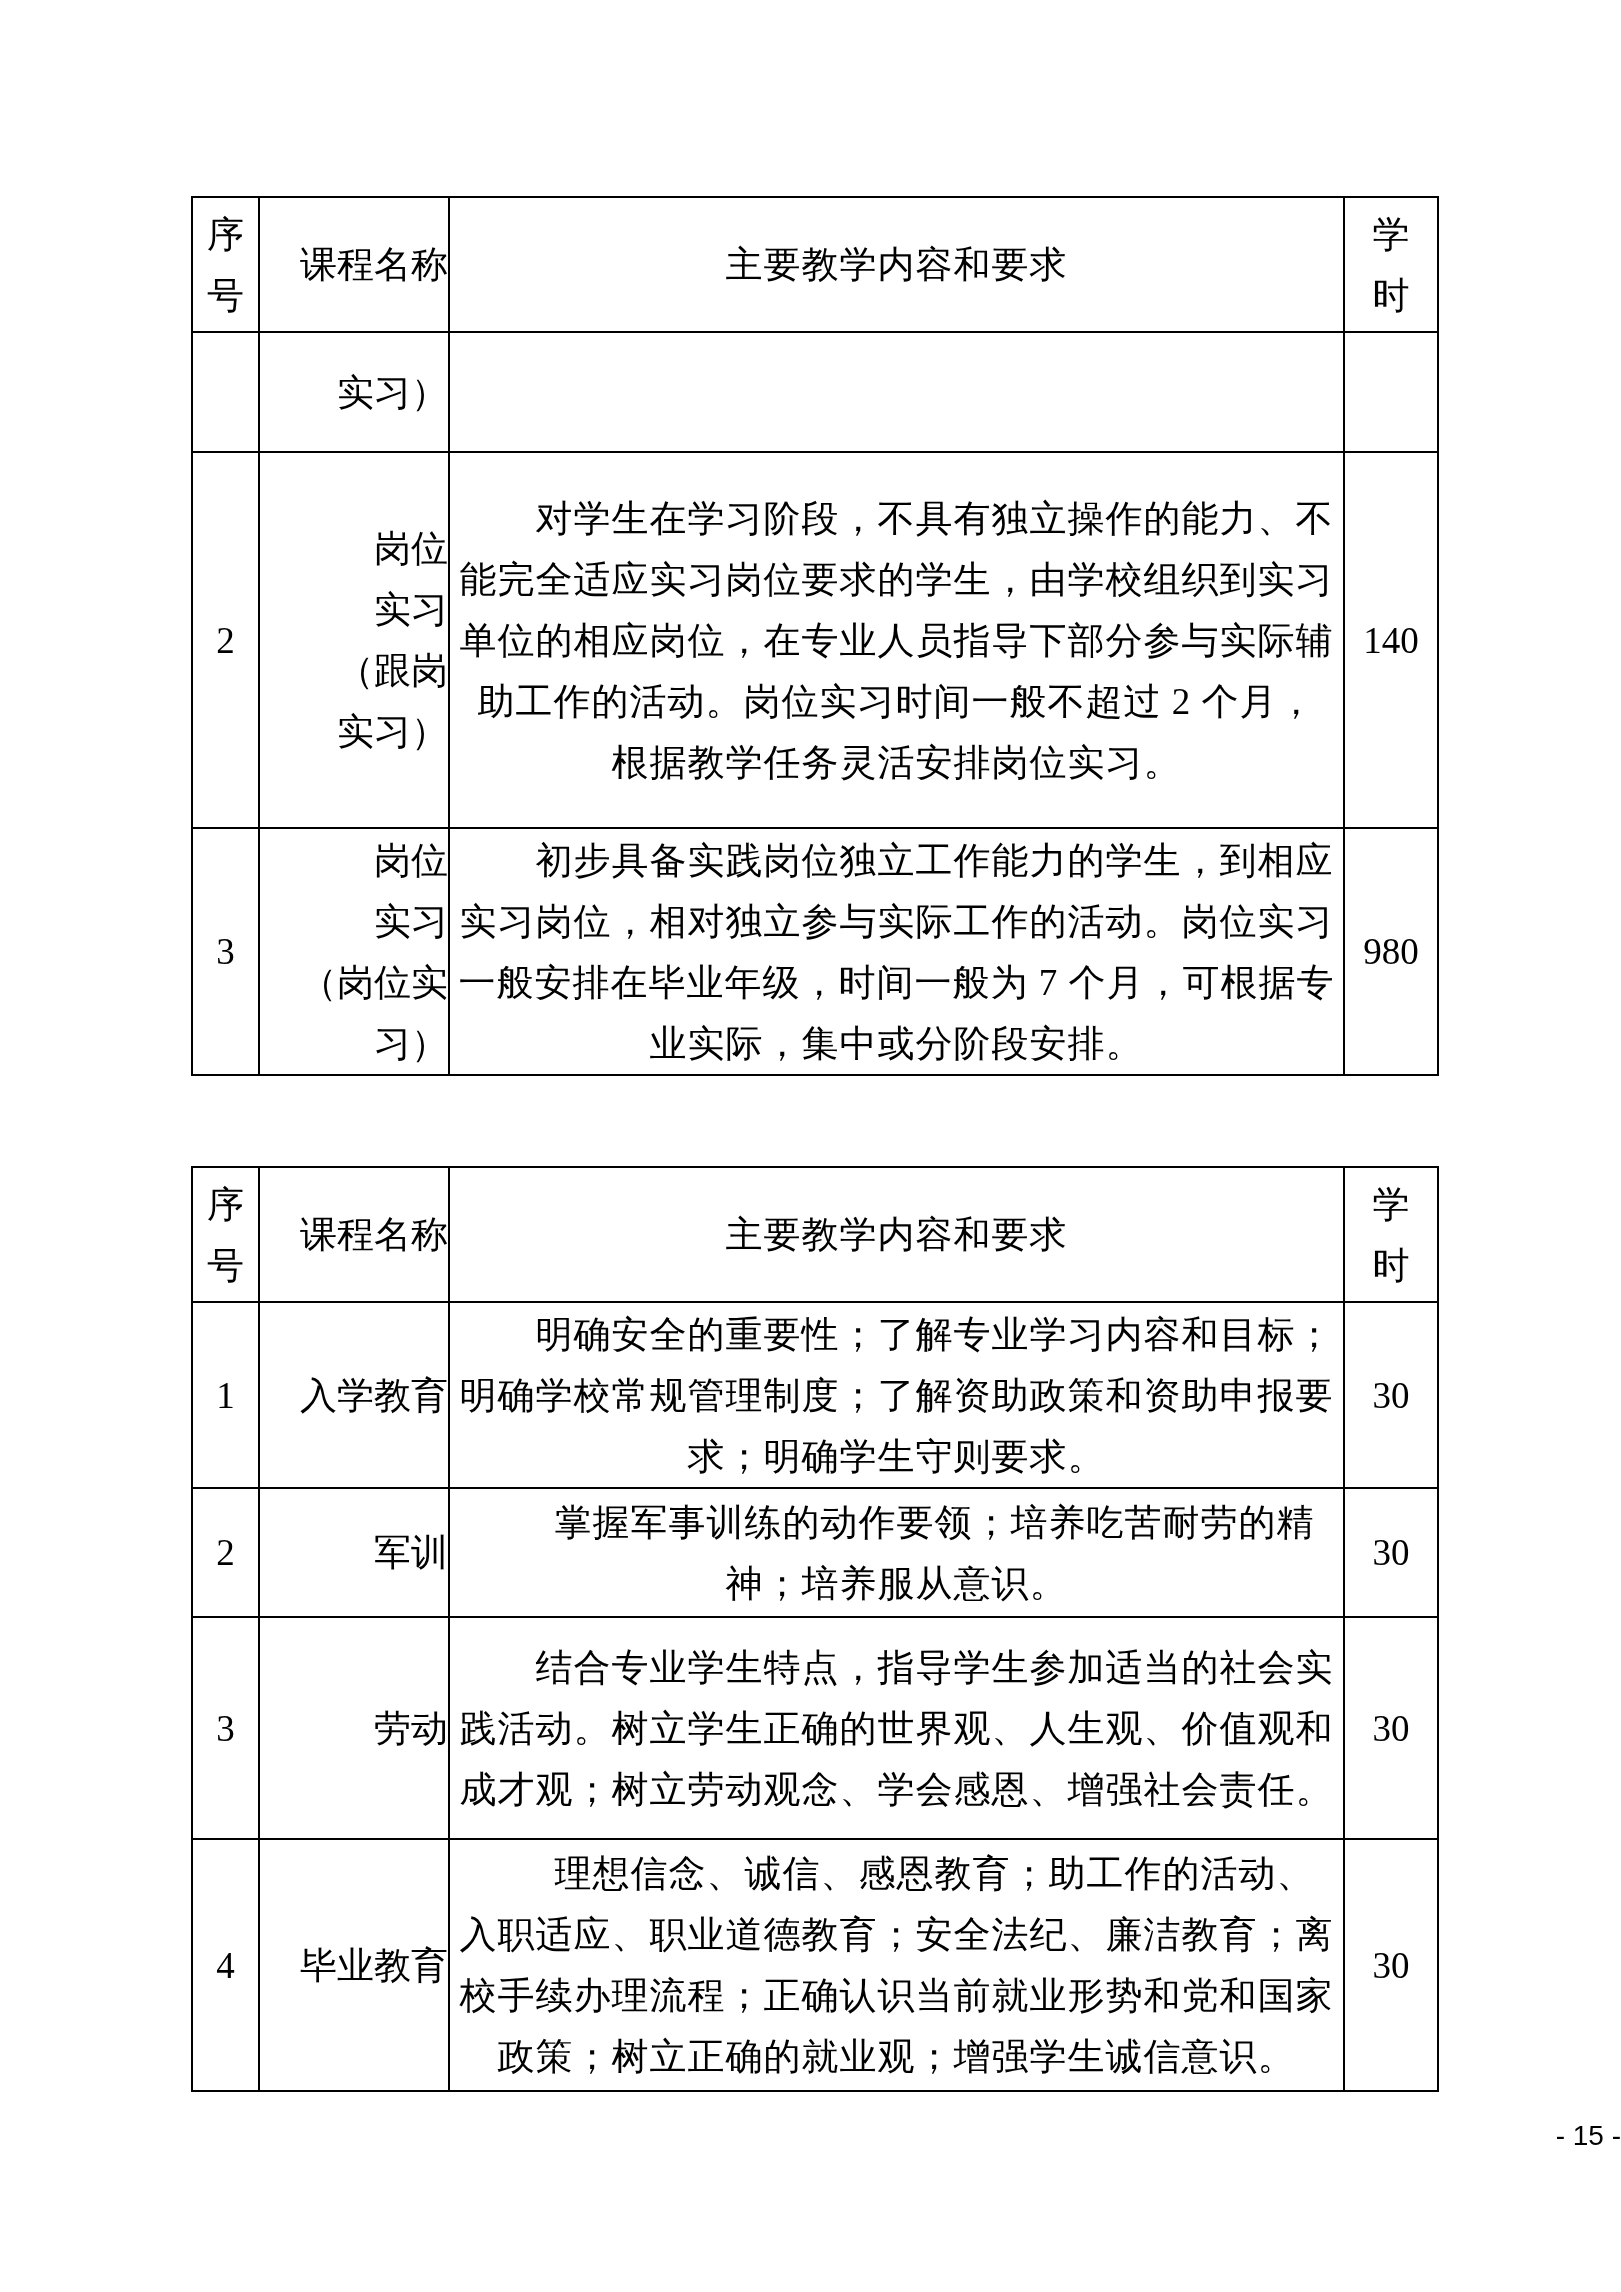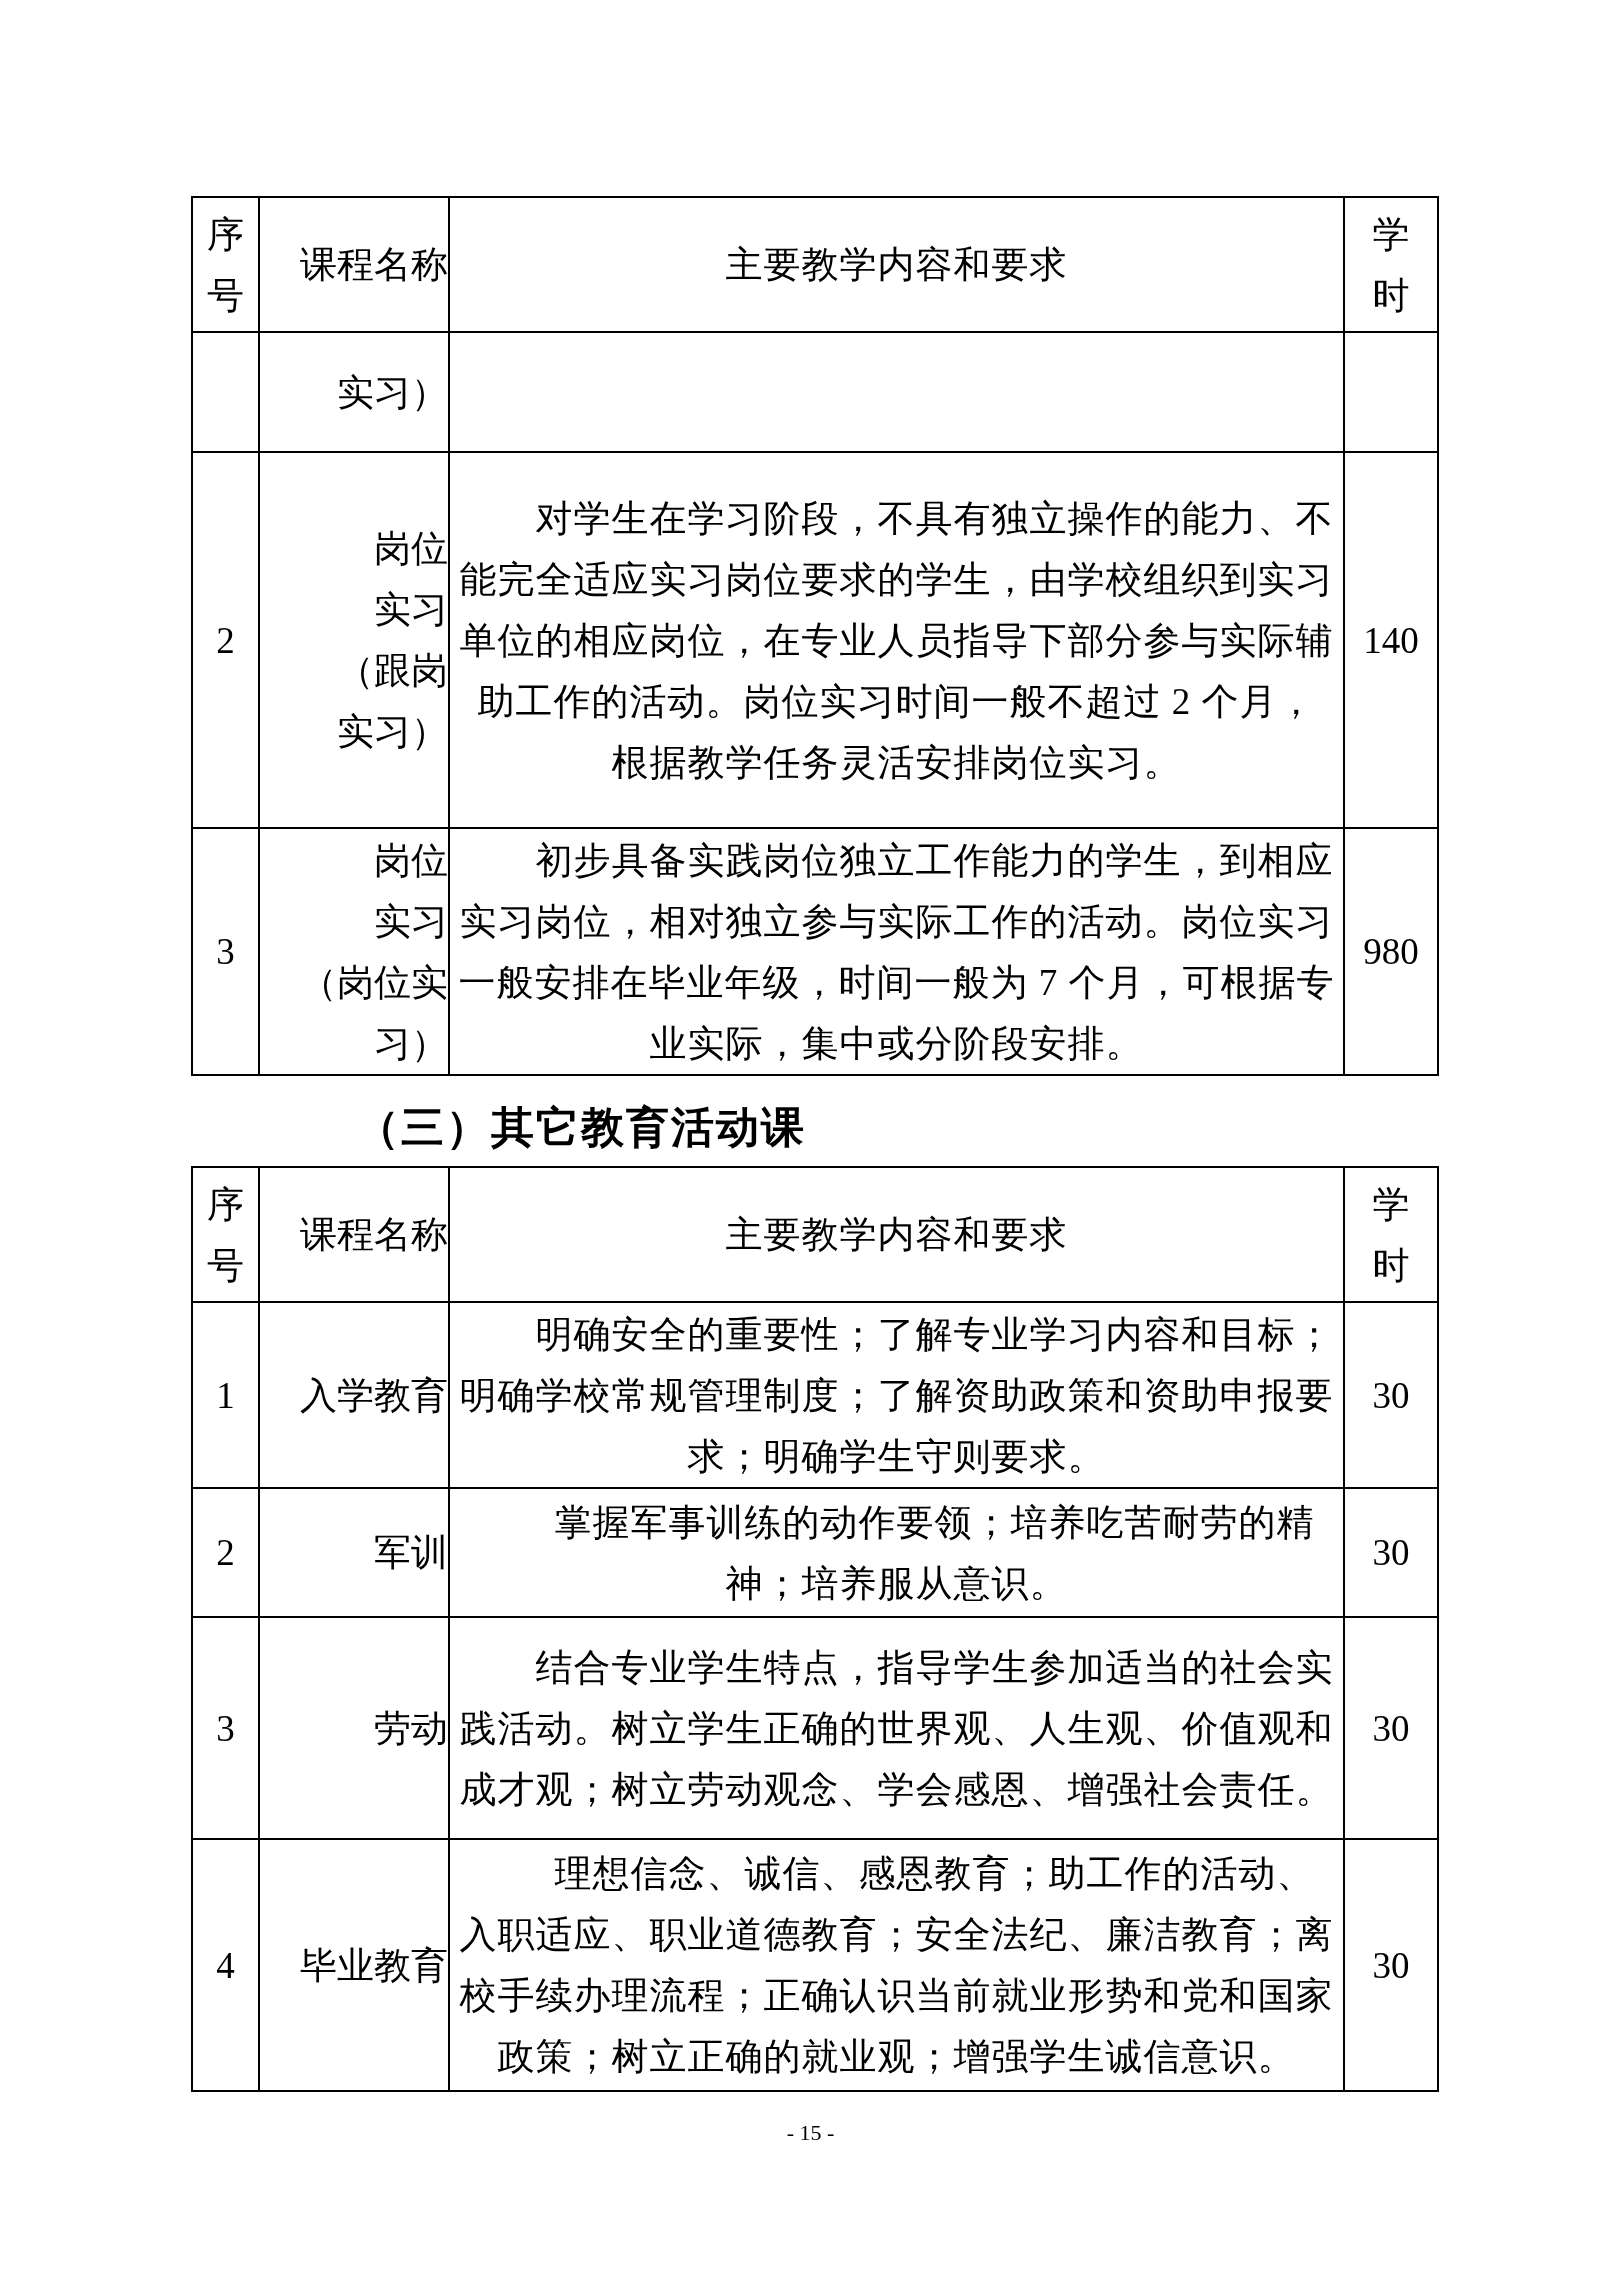--- a/index.html
+++ b/index.html
@@ -50,23 +50,23 @@
     position:absolute;
     left:356px;top:1098px;
     font-size:43px;line-height:59px;
     font-weight:bold;
     letter-spacing:2px;
     white-space:nowrap;
   }
   .page-number{
     position:absolute;
     left:0;right:0;top:2120px;
-    text-align:center;
-    font-family:Liberation Serif, serif;
-    font-size:22px;
+    text-align:right;
+    font-family:Liberation Sans, sans-serif;
+    font-size:28px;
   }
 </style>
 </head>
 <body>
 
 <div class="page">
 
   <table class="sched" id="table1">
     <colgroup>
       <col style="width:67px">
@@ -110,21 +110,20 @@
 习）</td>
       <td class="c-content">　　初步具备实践岗位独立工作能力的学生，到相应
 实习岗位，相对独立参与实际工作的活动。岗位实习
 一般安排在毕业年级，时间一般为 7 个月，可根据专
 业实际，集中或分阶段安排。</td>
       <td class="c-hours">980</td>
     </tr>
   </tbody>
     </table>
 
-  <div class="section-heading">（三）其它教育活动课</div>
 
   <table class="sched" id="table2">
     <colgroup>
       <col style="width:67px">
         <col style="width:190px">
         <col style="width:895px">
         <col style="width:94px">
     </colgroup>
     <tbody>
         <tr style="height:135px">

